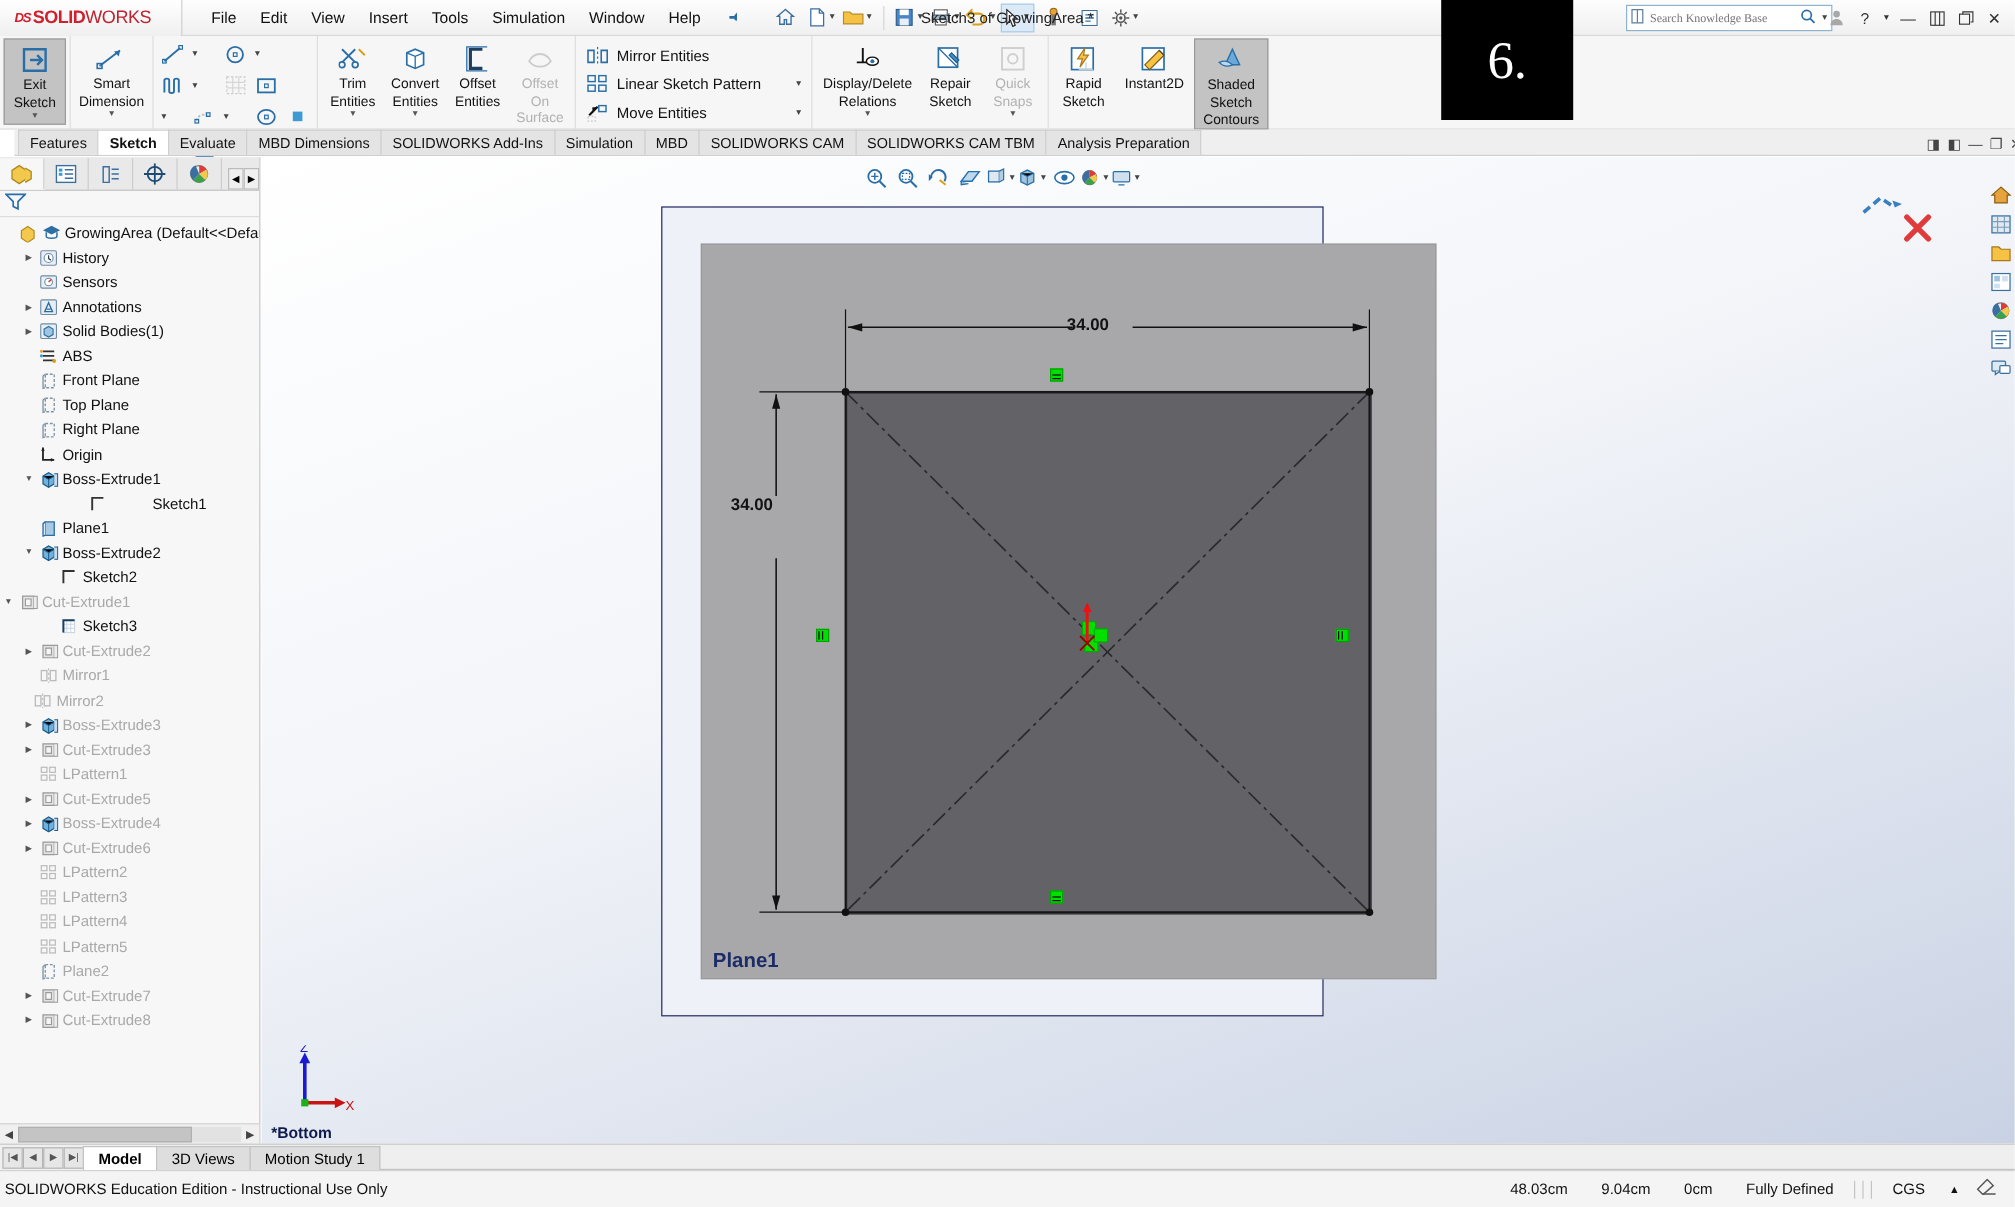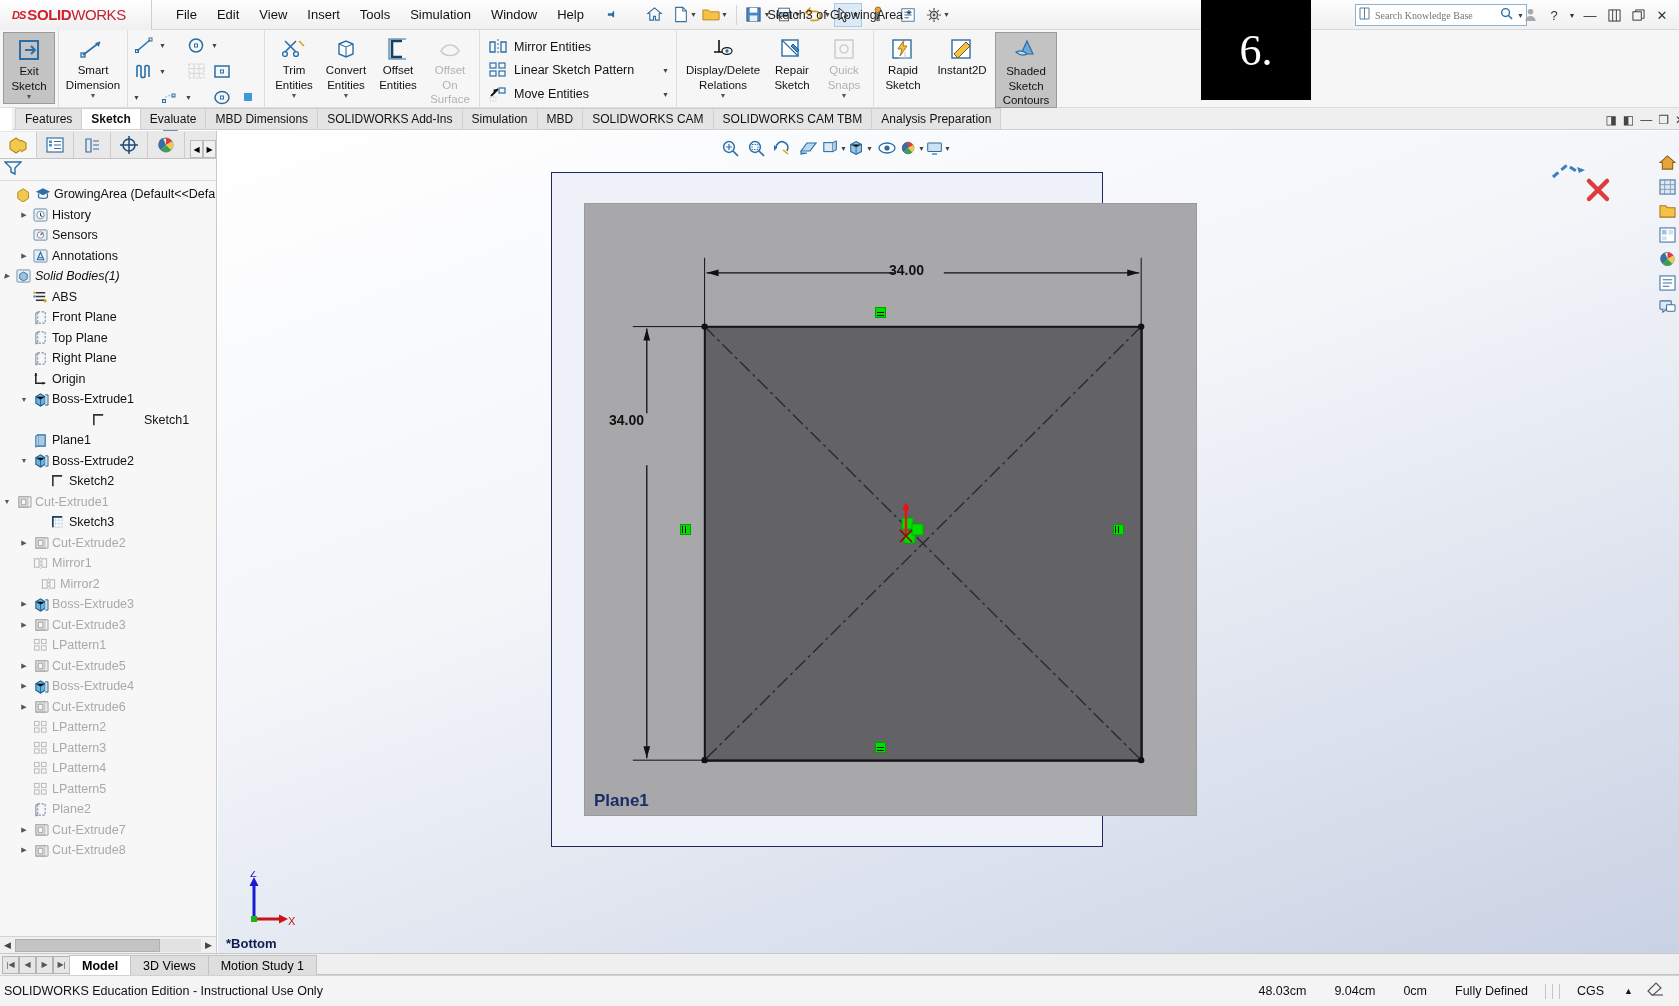--- a/index.html
+++ b/index.html
@@ -756,21 +756,21 @@
           <span class="exp">▶</span>
           <span class="ico">
             <svg width="15" height="14" viewBox="0 0 16 15">
               <rect x="1" y="1" width="14" height="13" rx="1.2" fill="#e8eef4" stroke="#6f8ca6"></rect>
               <path d="M8 3.5L4.5 11.5h7z" fill="none" stroke="#2a6ea8" stroke-width="1.2"></path>
               <path d="M6 9.3h4" stroke="#2a6ea8" stroke-width="1.1"></path>
             </svg>
           </span>
           <span class="lbl">Annotations</span>
         </div>
-        <div class="tnode" style=" font-style: italic;">
+        <div class="tnode" style="padding-left: 17px;">
           <span class="exp">▶</span>
           <span class="ico">
             <svg width="15" height="14" viewBox="0 0 16 15">
               <rect x="1" y="1" width="14" height="13" rx="1.2" fill="#e8eef4" stroke="#6f8ca6"></rect>
               <path d="M4 5.5l4-2.2 4 2.2v5L8 12.7l-4-2.2z" fill="#9fc4de" stroke="#2a6ea8" stroke-width="1"></path>
             </svg>
           </span>
           <span class="lbl">Solid Bodies(1)</span>
         </div>
         <div class="tnode" style="padding-left: 17px;">
@@ -830,21 +830,21 @@
           <span class="exp">▼</span>
           <span class="ico">
             <svg width="16" height="15" viewBox="0 0 17 16">
               <path d="M3 5l5-3 5 3v7l-5 3-5-3z" fill="#6fb2dd" stroke="#1d5b8c" stroke-width="1.1"></path>
               <path d="M3 5l5 3 5-3M8 8v7" stroke="#1d5b8c" stroke-width="0.9"></path>
               <path d="M13 3h3v11h-3" fill="#c9dced" stroke="#1d5b8c" stroke-width="0.9"></path>
             </svg>
           </span>
           <span class="lbl">Boss-Extrude1</span>
         </div>
-        <div class="tnode" style="padding-left: 41px; gap: 34px;">
+        <div class="tnode" style="padding-left: 24px; gap: 34px;">
           <span class="exp"></span>
           <span class="ico">
             <svg width="15" height="14" viewBox="0 0 16 15">
               <path d="M13 2H3v11" fill="none" stroke="#333" stroke-width="1.7"></path>
             </svg>
           </span>
           <span class="lbl">Sketch1</span>
         </div>
         <div class="tnode" style="padding-left: 17px;">
           <span class="exp"></span>
@@ -913,21 +913,21 @@
           <span class="exp"></span>
           <span class="ico">
             <svg width="15" height="14" viewBox="0 0 16 15">
               <path d="M8 1v13" stroke="#bbb" stroke-dasharray="2 2"></path>
               <rect x="1.5" y="3" width="5" height="9" fill="none" stroke="#bbb" stroke-width="1.2"></rect>
               <rect x="9.5" y="3" width="5" height="9" fill="none" stroke="#bbb" stroke-width="1.2"></rect>
             </svg>
           </span>
           <span class="lbl">Mirror1</span>
         </div>
-        <div class="tnode dim" style="padding-left: 25px; text-align: right;">
+        <div class="tnode dim" style="padding-left: 12px; text-align: right;">
           <span class="exp"></span>
           <span class="ico">
             <svg width="15" height="14" viewBox="0 0 16 15">
               <path d="M8 1v13" stroke="#bbb" stroke-dasharray="2 2"></path>
               <rect x="1.5" y="3" width="5" height="9" fill="none" stroke="#bbb" stroke-width="1.2"></rect>
               <rect x="9.5" y="3" width="5" height="9" fill="none" stroke="#bbb" stroke-width="1.2"></rect>
             </svg>
           </span>
           <span class="lbl">Mirror2</span>
         </div>

